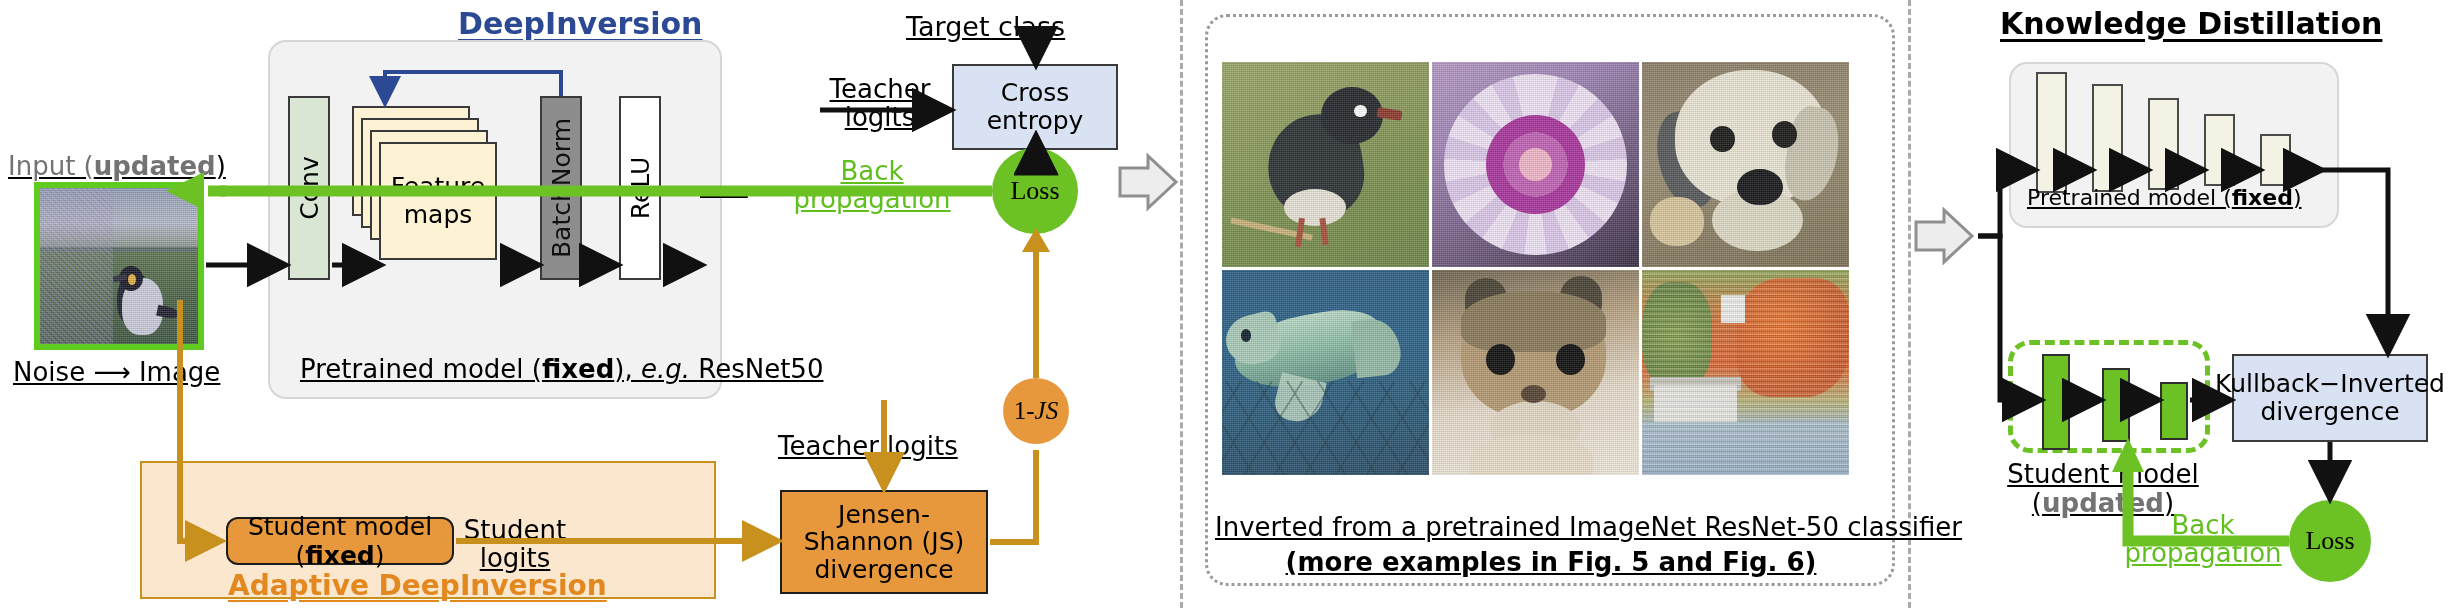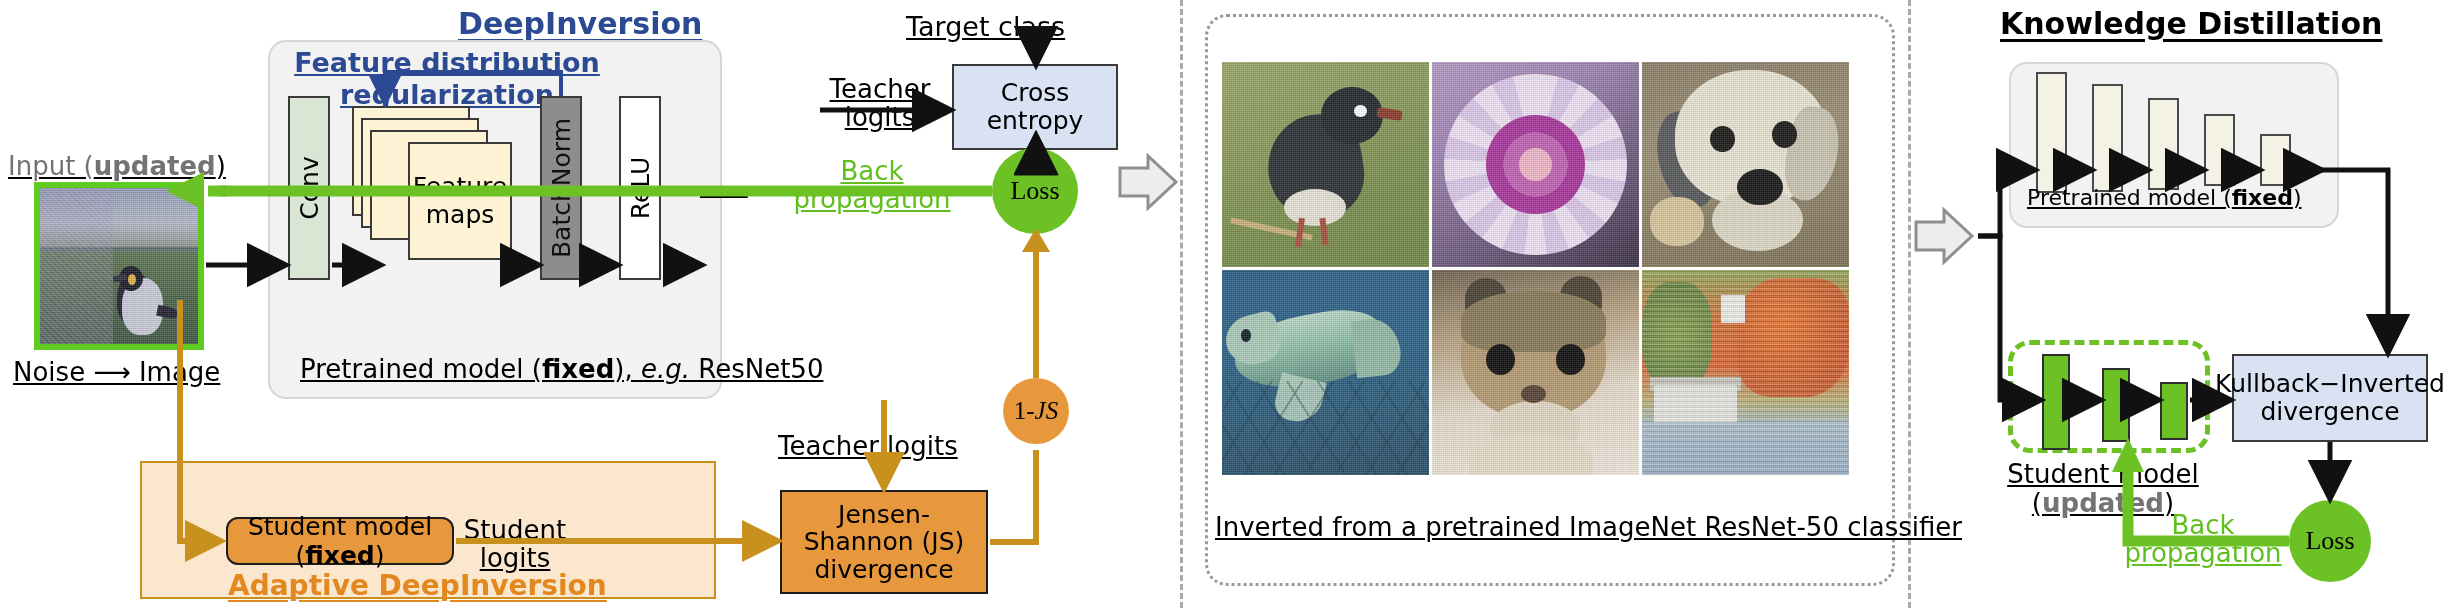--- a/index.html
+++ b/index.html
@@ -146,24 +146,20 @@
 </style>
 </head>
 <body>
 
 <div id="root">
 
   <div class="panel-title title-blue" style="left:458px;top:6px;">DeepInversion</div>
 
   <div class="model-box" style="left:268px;top:40px;width:450px;height:355px;"></div>
 
-  <div class="t ctr b" style="left:282px;top:47px;width:330px;color:#2c4a93;font-size:27px;line-height:1.18;">
-    <span>Feature distribution</span><br>
-    <span>regularization</span>
-  </div>
 
   <div class="t" style="left:8px;top:152px;font-size:26px;">
     <span class="green-txt">Input (</span><span class="green-txt b">updated</span><span>)</span>
   </div>
 
   <div class="input-img" style="left:34px;top:182px;width:170px;height:168px;">
     <div class="sky"></div>
     <div class="horizon"></div>
     <div class="grass"></div>
     <div class="peng-back"></div>
@@ -178,21 +174,21 @@
 
   <div class="t" style="left:13px;top:358px;font-size:26px;">Noise ⟶ Image</div>
 
   <div class="layer layer-conv" style="left:288px;top:96px;width:42px;height:184px;">
     <span class="vlabel">Conv</span>
   </div>
 
   <div class="fmap" style="left:352px;top:106px;width:118px;height:110px;"></div>
   <div class="fmap" style="left:361px;top:118px;width:118px;height:110px;"></div>
   <div class="fmap" style="left:370px;top:130px;width:118px;height:110px;"></div>
-  <div class="fmap" style="left:379px;top:142px;width:104px;height:118px;display:flex;align-items:center;justify-content:center;text-align:center;font-size:25px;line-height:1.12;margin-left:29px;">
+  <div class="fmap" style="left:379px;top:142px;width:118px;height:118px;display:flex;align-items:center;justify-content:center;text-align:center;font-size:25px;line-height:1.12;">
     <span>
       <span>Feature</span><br><span>maps</span>
     </span>
   </div>
 
   <div class="layer layer-bn" style="left:540px;top:96px;width:42px;height:184px;">
     <span class="vlabel" style="color:#111;">BatchNorm</span>
   </div>
 
   <div class="layer layer-relu" style="left:619px;top:96px;width:42px;height:184px;">
@@ -314,20 +310,21 @@
     <div class="aut-tree"></div>
     <div class="aut-win"></div>
     <div class="aut-roof"></div>
     <div class="aut-house"></div>
     <div class="aut-water"></div>
     <div class="aut-refl"></div>
     <div class="grain"></div>
   </div>
 
   <div class="t ctr" style="left:1215px;top:513px;width:672px;font-size:26px;">Inverted from a pretrained ImageNet ResNet-50 classifier</div>
+  <div class="t ctr b" style="left:1215px;top:548px;width:672px;font-size:26px;">(more examples in Fig. 5 and Fig. 6)</div>
 
   <div class="panel-title title-black" style="left:2000px;top:6px;">Knowledge Distillation</div>
 
   <div class="model-box" style="left:2009px;top:62px;width:326px;height:162px;"></div>
 
   <div class="kd-bar" style="left:2036px;top:72px;width:31px;height:121px;"></div>
   <div class="kd-bar" style="left:2092px;top:84px;width:31px;height:108px;"></div>
   <div class="kd-bar" style="left:2148px;top:98px;width:31px;height:92px;"></div>
   <div class="kd-bar" style="left:2204px;top:114px;width:31px;height:72px;"></div>
   <div class="kd-bar" style="left:2260px;top:134px;width:31px;height:52px;"></div>

